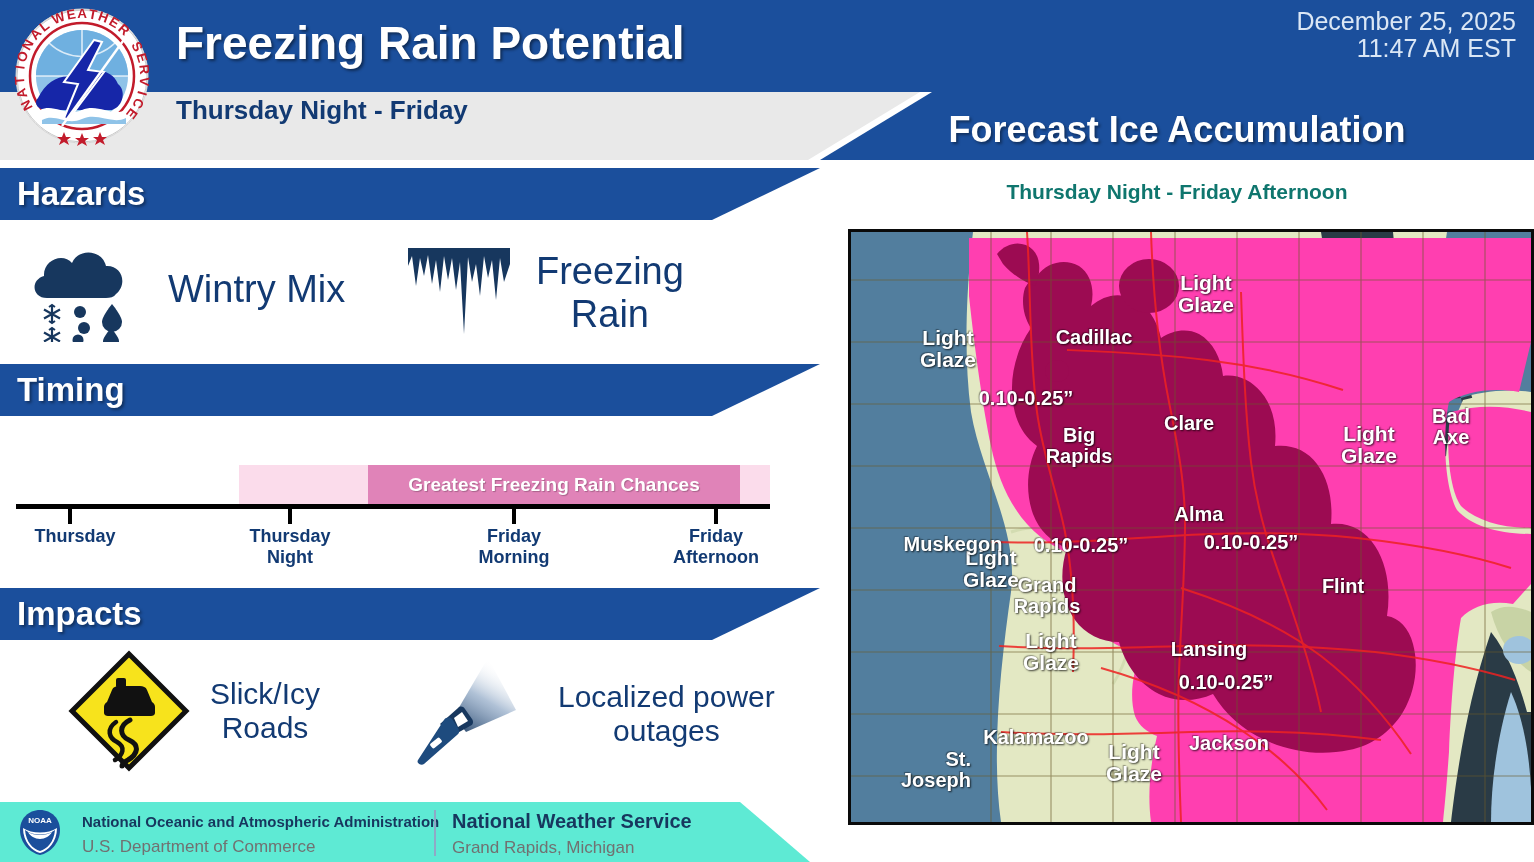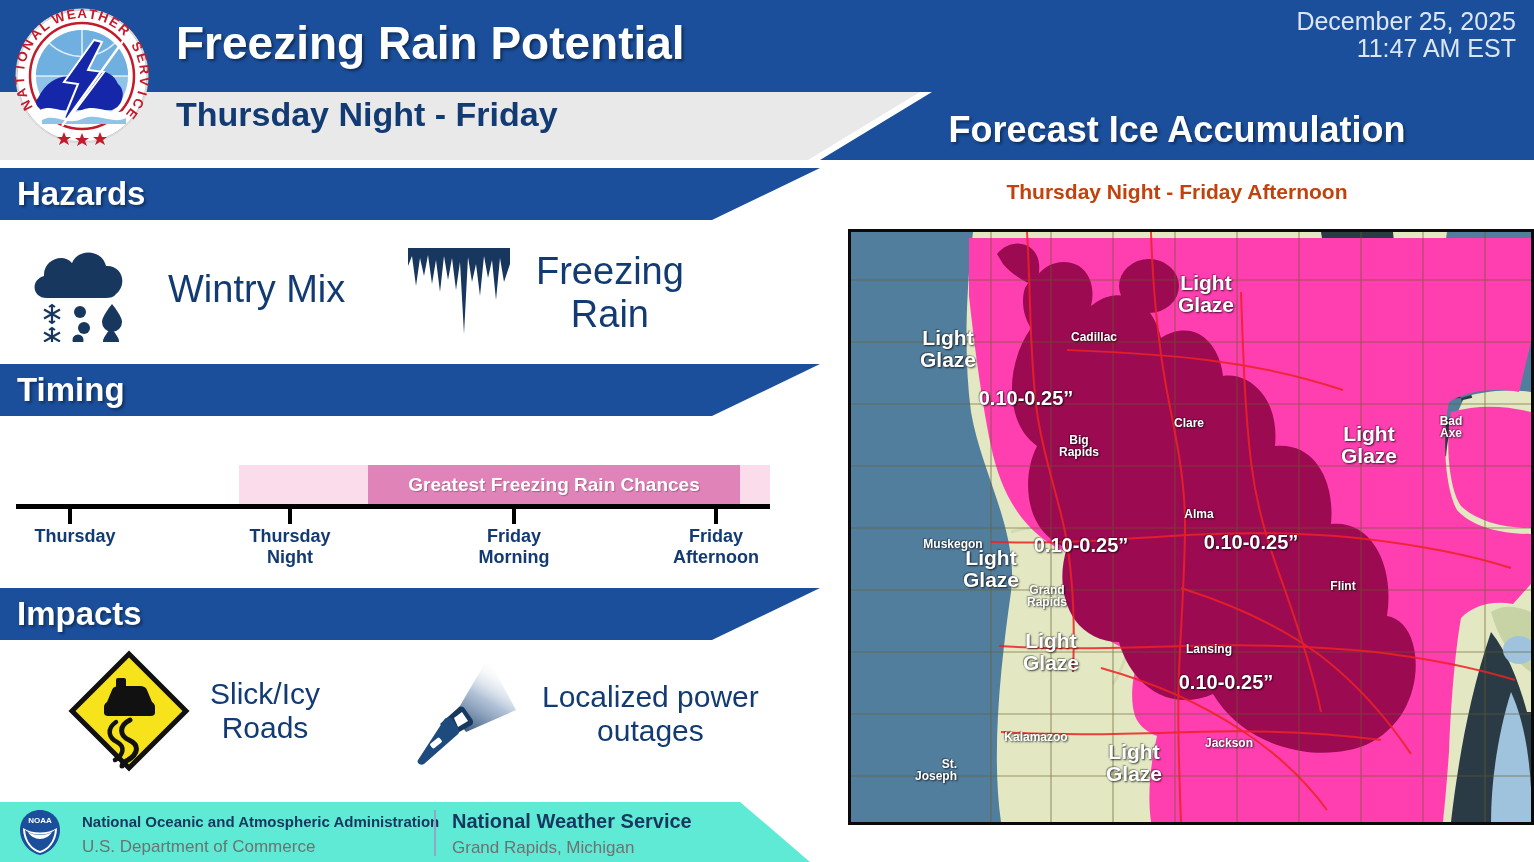--- a/index.html
+++ b/index.html
@@ -30,21 +30,21 @@
     position:absolute; left:8px; top:6px; width:148px; height:140px;
   }
   .title1{
     position:absolute; left:176px; top:16px;
     font-size:46px; font-weight:bold; color:#ffffff; letter-spacing:0px;
     text-shadow:2px 2px 3px rgba(0,0,0,.45);
     white-space:nowrap;
   }
   .title2{
     position:absolute; left:176px; top:95px;
-    font-size:34px; font-weight:bold; color:#123a73;
+    font-size:26px; font-weight:bold; color:#123a73;
     white-space:nowrap;
   }
   .dtwrap{
     position:absolute; right:18px; top:8px; text-align:right;
     color:#dbe7f5; line-height:1.08;
   }
   .dt1{ font-size:25px; }
   .dt2{ font-size:25px; }
 
   
@@ -112,35 +112,35 @@
 
   
   .rp-title{
     position:absolute; left:820px; top:104px; width:714px; height:52px;
     display:flex; align-items:center; justify-content:center;
     color:#ffffff; font-size:36px; font-weight:bold;
     text-shadow:2px 2px 3px rgba(0,0,0,.4);
   }
   .rp-sub{
     position:absolute; left:820px; top:180px; width:714px;
-    text-align:center; color:#c2410c; font-size:21px; font-weight:bold;
+    text-align:center; color:#0f766e; font-size:21px; font-weight:bold;
   }
 
   .map-frame{
     position:absolute; left:848px; top:229px; width:686px; height:596px;
     border:3px solid #0a0a0a; background:#527e9e; overflow:hidden;
   }
   .map-inner{ position:absolute; inset:0; }
   .mlayer{ position:absolute; inset:0; }
   .mlabel{
     position:absolute; color:#ffffff; font-weight:bold;
     text-shadow:1px 1px 2px rgba(0,0,0,.75), -1px -1px 1px rgba(0,0,0,.35);
     line-height:1.04; white-space:pre-line; pointer-events:none;
   }
-  .mlabel.city{ font-size:12px; font-weight:bold; }
+  .mlabel.city{ font-size:20px; font-weight:bold; }
   .mlabel.glaze{ font-size:21px; }
   .mlabel.amt{ font-size:20px; }
 </style>
 </head>
 <body>
 
 <div class="root">
 
   <div class="hdr-blue"></div>
   <div class="hdr-gray"></div>
@@ -279,21 +279,21 @@
             <rect x="48" y="28" width="10" height="10" rx="2"></rect>
             <path d="M62 70 C50 76 52 86 61 90 C72 95 70 104 60 110 C56 112 54 114 54 116" stroke="#111111" stroke-width="5" fill="none" stroke-linecap="round"></path>
             <path d="M48 72 C38 79 41 88 49 92 C58 97 55 105 47 110" stroke="#111111" stroke-width="4.5" fill="none" stroke-linecap="round"></path>
           </g>
         </svg>
       </span>
       <span class="im-label" style="margin-left:20px; white-space:pre-line;">Slick/Icy
 Roads</span>
     </div>
 
-    <div class="im-item" style="left:410px; top:8px;">
+    <div class="im-item" style="left:410px; top:8px;gap:16px;">
       <span style="display:inline-block;width:118px;height:116px;">
         <svg viewBox="0 0 118 116" width="118" height="116">
           <defs>
             <linearGradient id="beam" x1="0" y1="1" x2="0.5" y2="0">
               <stop offset="0" stop-color="#17375e" stop-opacity="0.95"></stop>
               <stop offset="0.55" stop-color="#6f8fb5" stop-opacity="0.55"></stop>
               <stop offset="1" stop-color="#ffffff" stop-opacity="0.02"></stop>
             </linearGradient>
           </defs>
           <path d="M44 60 L78 2 L106 54 L56 76 Z" fill="url(#beam)"></path>

